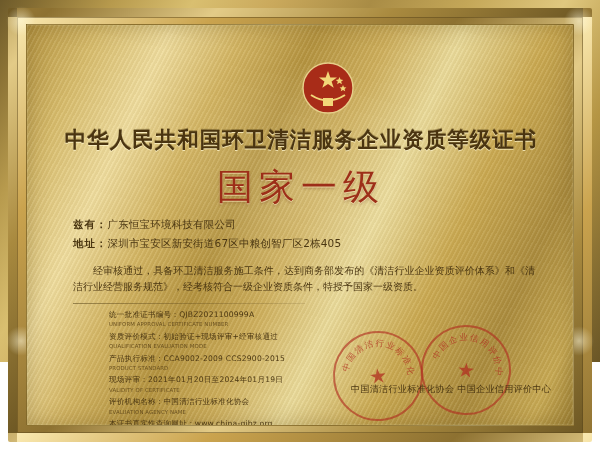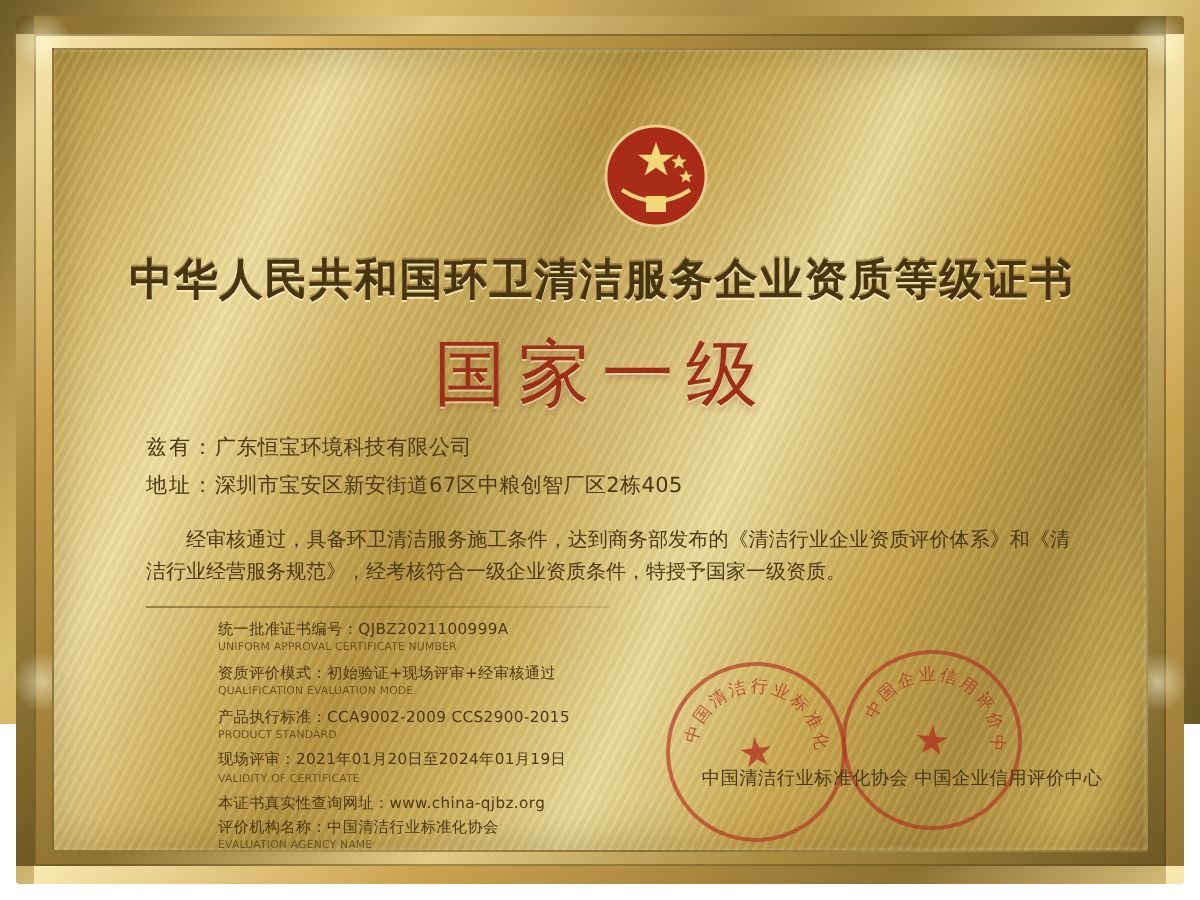--- a/index.html
+++ b/index.html
@@ -143,21 +143,21 @@
 
   .field {
     position: absolute;
     font-size: 10.5px;
     line-height: 14px;
     color: #4b3712;
     white-space: nowrap;
   }
   #field-company { left: 46px; top: 192px; }
   #field-address { left: 46px; top: 211px; }
-  .field-label { font-weight: normal; letter-spacing: 1px; }
+  .field-label { font-weight: bold; letter-spacing: 1px; }
   .field-value { letter-spacing: 0.2px; }
 
   #body-text {
     position: absolute;
     left: 46px; top: 238px;
     width: 462px;
     font-size: 10px;
     line-height: 16px;
     color: #4b3712;
     text-align: justify;
@@ -298,26 +298,26 @@
         </div>
         <div class="meta-row">
           <span class="meta-cn">产品执行标准：CCA9002-2009  CCS2900-2015</span>
           <span class="meta-en">PRODUCT STANDARD</span>
         </div>
         <div class="meta-row">
           <span class="meta-cn">现场评审：2021年01月20日至2024年01月19日</span>
           <span class="meta-en">VALIDITY OF CERTIFICATE</span>
         </div>
         <div class="meta-row">
+          <span class="meta-cn">评价机构名称：中国清洁行业标准化协会</span>
+          <span class="meta-en">EVALUATION AGENCY NAME</span>
+        </div>
+        <div class="meta-row">
           <span class="meta-cn">本证书真实性查询网址：www.china-qjbz.org</span>
           
-        </div>
-        <div class="meta-row">
-          <span class="meta-cn">评价机构名称：中国清洁行业标准化协会</span>
-          <span class="meta-en">EVALUATION AGENCY NAME</span>
         </div>
       </div>
 
       <div class="seal" id="seal-left">
         <div class="seal-star">★</div>
         <div class="seal-text" style="opacity:0;">中国清洁行业标准化协会</div>
         <svg width="86" height="86" viewBox="0 0 86 86" style="position:absolute;left:0;top:0;">
           <defs>
               <path id="arcL" d="M 13,43 A 30,30 0 1 1 73,43" fill="none"></path>
             </defs>

